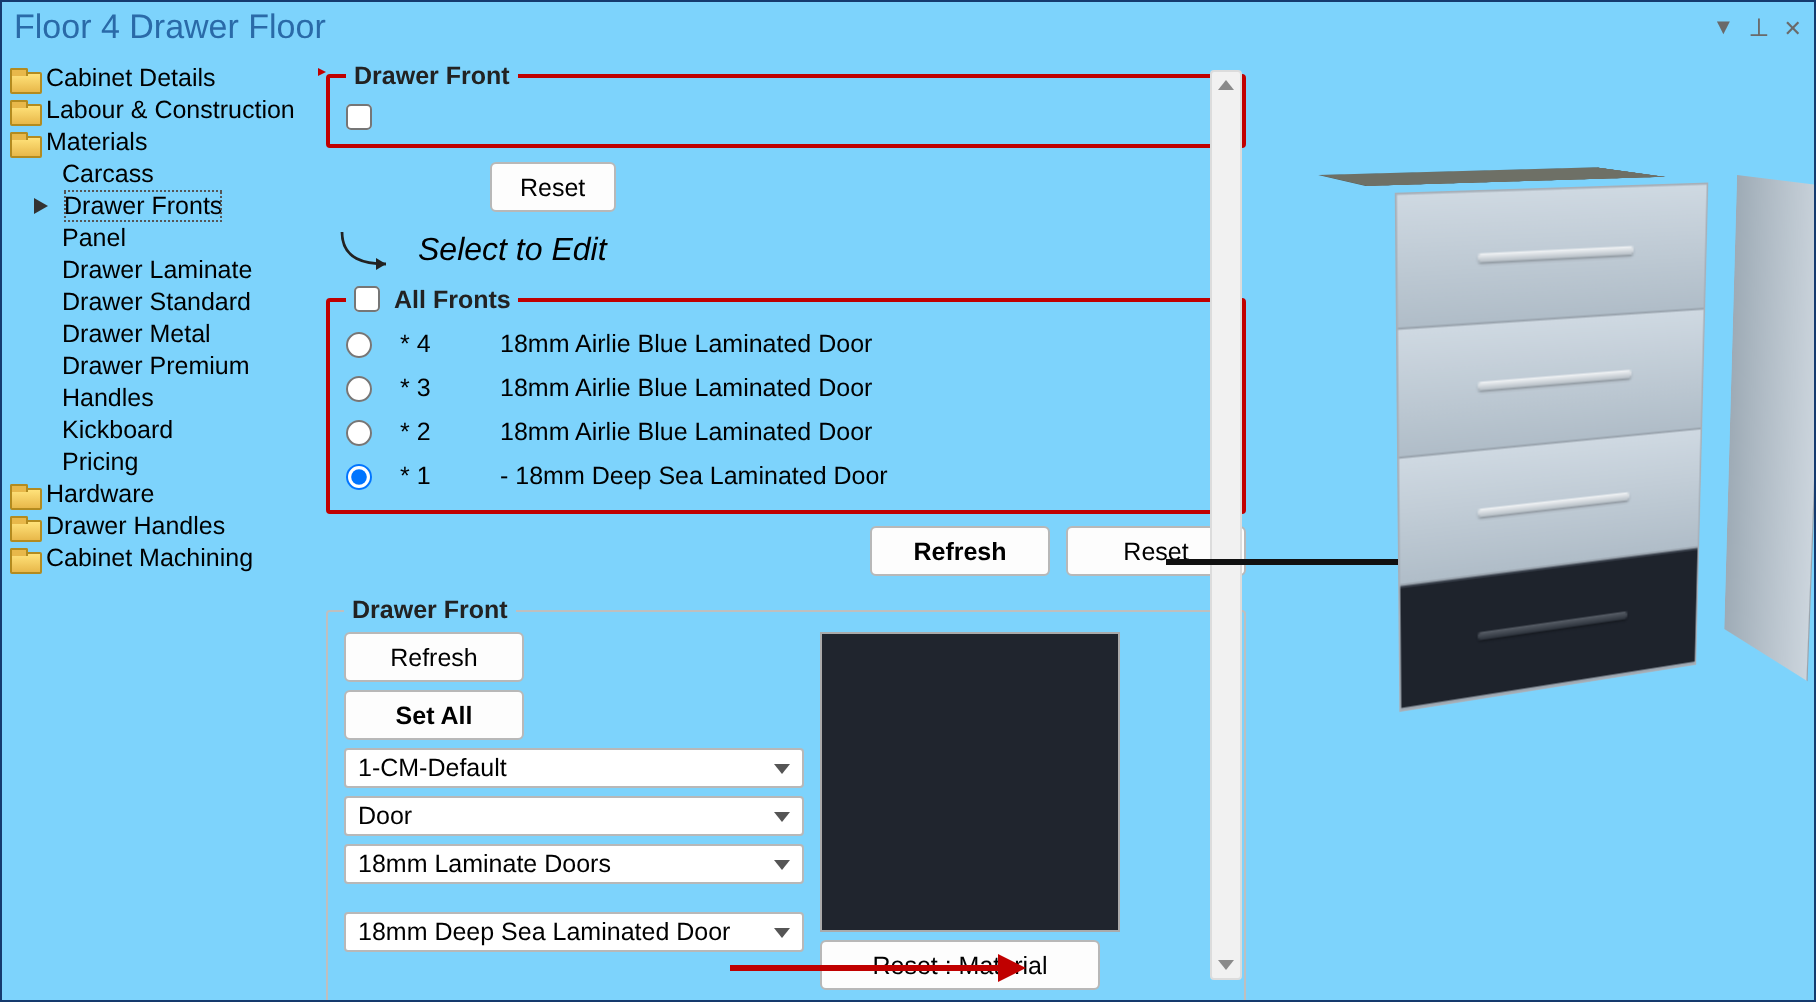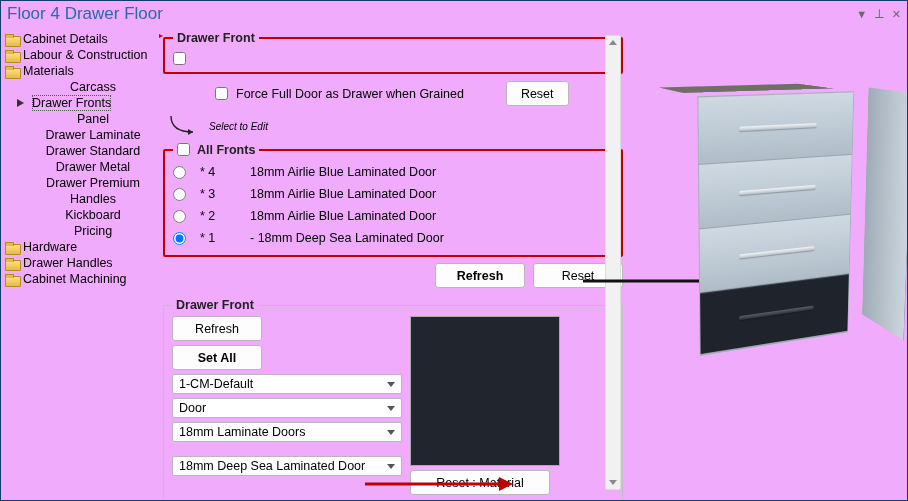--- a/index.html
+++ b/index.html
@@ -1,32 +1,31 @@
 <!DOCTYPE html>
 <html><head>
 <meta charset="utf-8">
 <style>
   * { box-sizing: border-box; font-family: "Segoe UI", Tahoma, sans-serif; }
   body { margin: 0; padding: 0; background: #fff; }
   .window {
     width: 908px; height: 501px; border: 1.5px solid #153a6e;
-    position: relative; background: #f0abfc;
+    position: relative; background: #7dd3fc;
   }
   .titlebar {
     height: 26px; display: flex; align-items: center; padding: 0 6px;
     color: #2a6aa8; font-size: 17px; font-weight: 400;
     border-bottom: 0px solid transparent;
   }
   .win-controls { margin-left: auto; display: flex; gap: 8px; color: #6a6a6a; font-size: 11px; align-items: center; }
   .win-controls span { cursor: default; }
   .body { display: flex; height: calc(100% - 26px); }
   .sidebar {
     width: 158px; padding: 4px 4px; font-size: 12.5px; color: #000;
     border-right: 0px solid transparent;
-    text-align: center;
   }
   .tree-top { display: flex; align-items: center; gap: 4px; padding: 1px 0; cursor: default; }
   .tree-sub { margin-left: 26px; padding: 1px 0; cursor: default; }
   .tree-sub.selected { outline: 1px dotted #555; outline-offset: -1px; }
   .tree-sub-wrap { display:flex; align-items:center; gap:4px; margin-left:12px; }
   .folder-icon {
     width: 14px; height: 11px; display: inline-block; position: relative;
   }
   .folder-icon::before {
     content: ""; position: absolute; left: 0; top: 2px; width: 14px; height: 9px;
@@ -79,21 +78,21 @@
   .dd::after {
     content: ""; position:absolute; right:6px; top:7px;
     width:0;height:0;border-left:4px solid transparent;border-right:4px solid transparent;
     border-top:5px solid #555;
   }
   .df-col { display:flex; flex-direction:column; gap:4px; }
   .df-flex { display:flex; gap:8px; }
   .swatch {
     width: 150px; height: 150px; background:#20252e; border:1px solid #aaa;
   }
-  .select-edit { font-style: italic; font-size:10px; }
+  .select-edit { font-style: italic; font-size:16px; }
   .curve-arrow {
     position:relative; width:30px; height:20px;
   }
   .curve-arrow svg { position:absolute; left:0; top:-2px; }
 
   
   .red-arrow { position:absolute; pointer-events:none; }
   .red-arrow svg { overflow:visible; }
 
   
@@ -214,24 +213,20 @@
       <div class="form-col">
 
         <fieldset class="red-box" style="padding-bottom:4px;">
           <legend>Drawer Front</legend>
           <div class="row">
             <input type="checkbox" style="">
           </div>
         </fieldset>
 
         <div class="row indent" style="justify-content:flex-start; gap:12px;">
-          <span style="display:flex;align-items:center;gap:4px;">
-            <input type="checkbox" style="">
-            <label>Force Full Door as Drawer when Grained</label>
-          </span>
           <span class="btn" style="margin-left:30px;">Reset</span>
         </div>
 
         <div class="row" style="gap:12px; padding-left:4px;">
           <span class="curve-arrow">
             <svg width="30" height="24">
                 <path d="M4 2 C 4 16, 16 18, 26 18" stroke="#222" fill="none" stroke-width="1.4"></path>
                 <path d="M26 18 l -5 -3 l 0 6 z" fill="#222"></path>
               </svg>
           </span>

